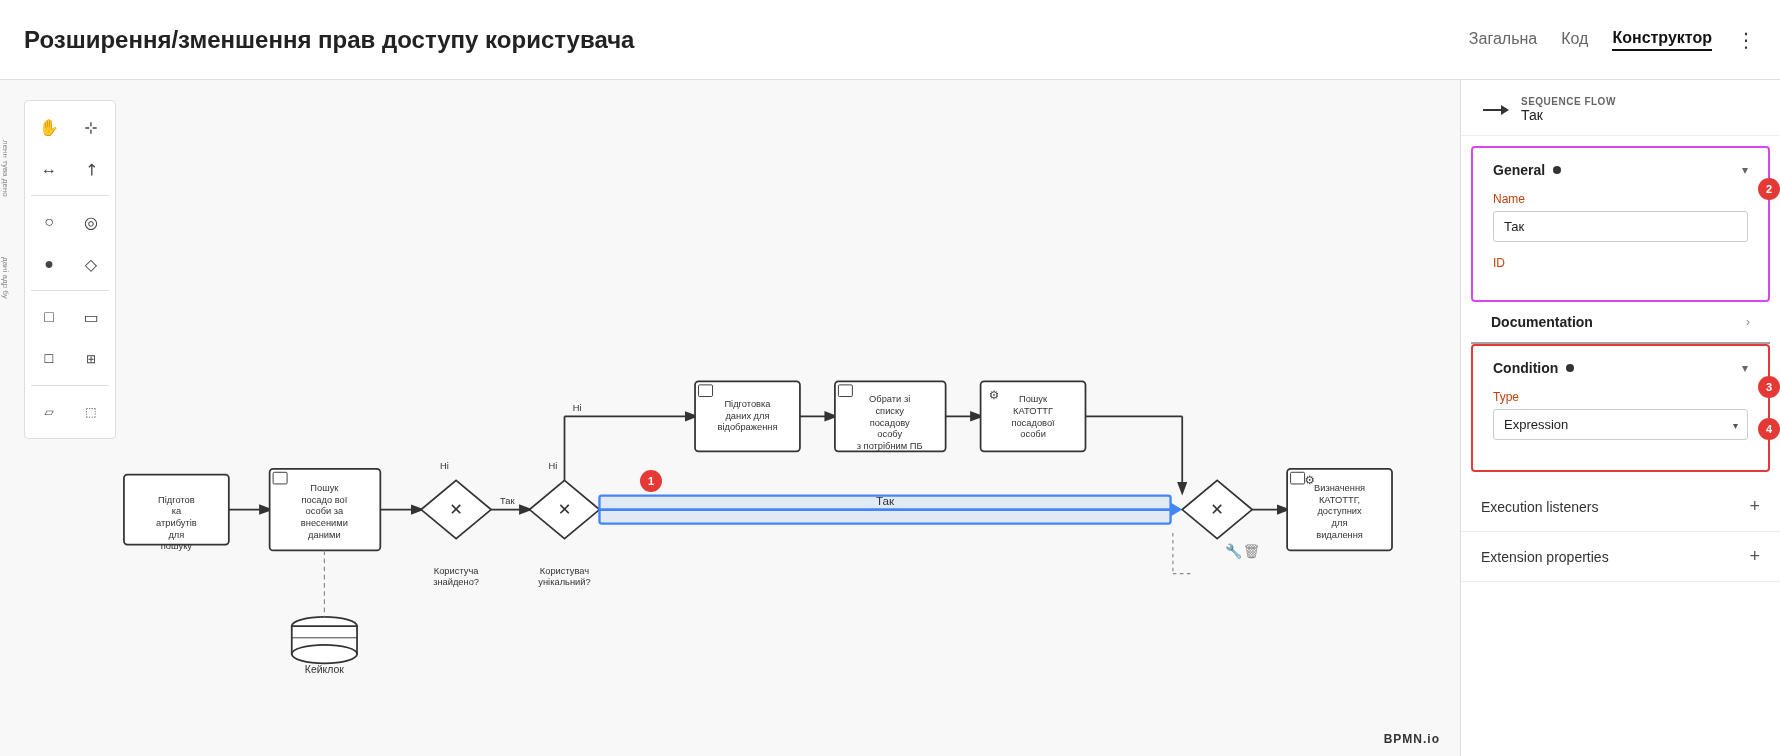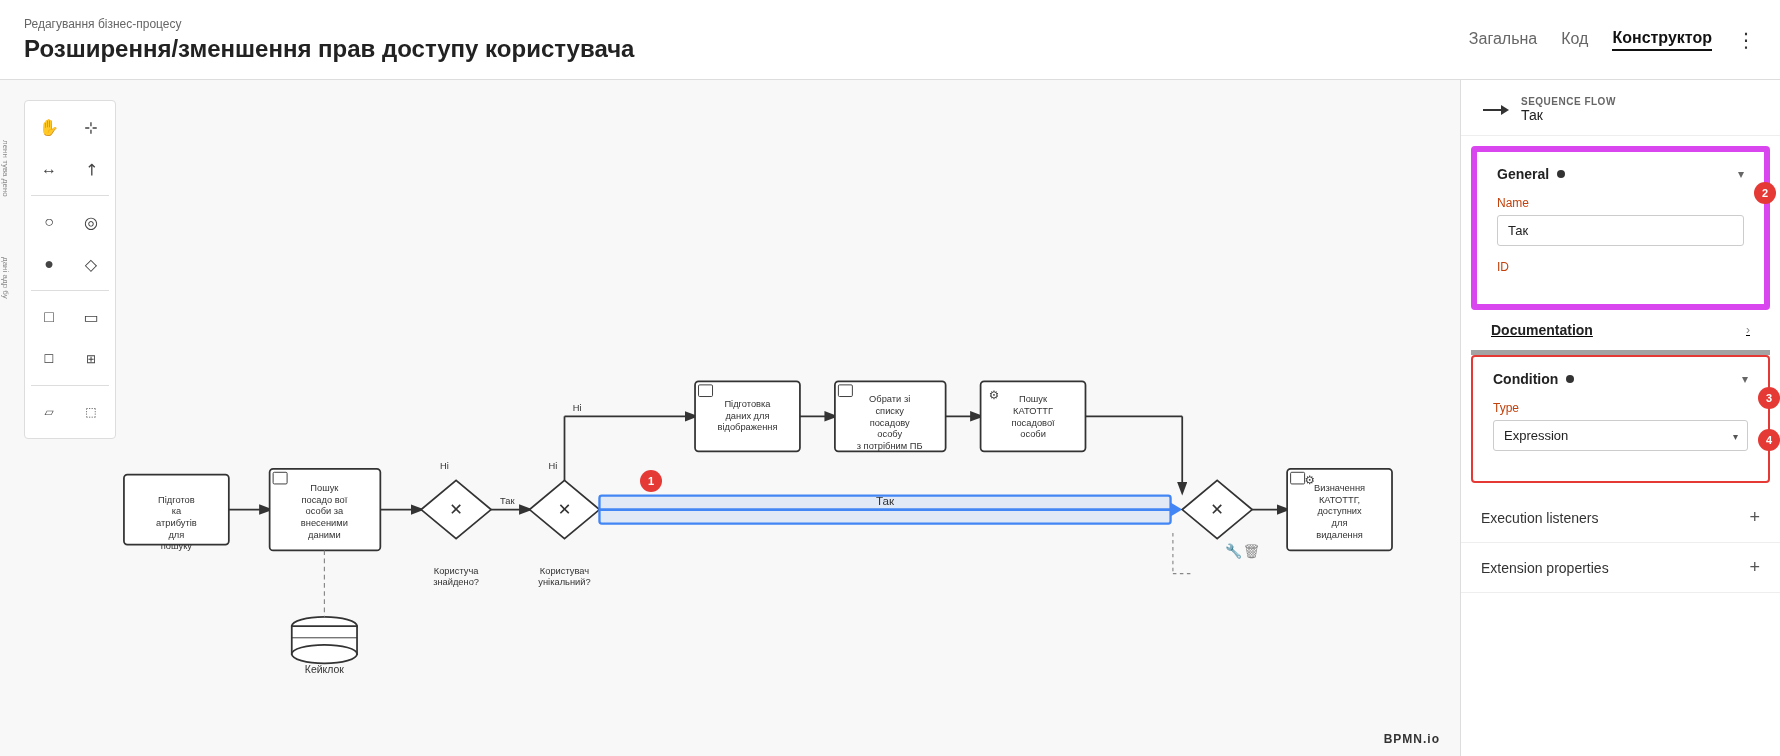--- a/index.html
+++ b/index.html
@@ -275,21 +275,20 @@
       width: 30px;
       text-align: center;
       line-height: 1.3;
     }
   </style>
 </head>
 <body>
 
 <div class="header">
   <div class="header-left">
-    <div class="header-subtitle">Редагування бізнес-процесу</div>
     <div class="header-title">Розширення/зменшення прав доступу користувача</div>
   </div>
   <div class="header-right">
     <div class="header-nav-item">Загальна</div>
     <div class="header-nav-item">Код</div>
     <div class="header-nav-item active">Конструктор</div>
     <div class="header-more">⋮</div>
   </div>
 </div>
 
@@ -469,42 +468,42 @@
           <line x1="2" y1="10" x2="22" y2="10" stroke="#333" stroke-width="2"></line>
           <polygon points="20,5 28,10 20,15" fill="#333"></polygon>
         </svg>
       </div>
       <div class="sf-header-text">
         <div class="sf-type">SEQUENCE FLOW</div>
         <div class="sf-name">Так</div>
       </div>
     </div>
 
-    <div class="panel-section" style="border: 6px solid #d946ef; margin: 10px 10px 0; border-radius: 4px; position: relative;">
+    <div class="panel-section" style="border: 2px solid #d946ef; margin: 10px 10px 0; border-radius: 4px; position: relative;">
       <div class="panel-section-header">
         <div class="panel-section-header-left">
           <span class="panel-section-label">General</span>
           <span class="panel-dot"></span>
         </div>
         <span class="panel-chevron">▾</span>
       </div>
       <div class="panel-section-body">
         <div class="form-field">
           <label class="form-label">Name</label>
           <input class="form-input" type="text" value="Так" style="">
         </div>
         <div class="form-field">
           <label class="form-label">ID</label>
         </div>
       </div>
 
       <div class="badge" style="position:absolute; right:-12px; top: 30px;">2</div>
     </div>
 
-    <div style="display:flex; align-items:center; justify-content:space-between; padding: 12px 20px; border-bottom: 5px solid #a3a3a3; margin: 0 10px; text-decoration: underline;">
+    <div style="display:flex; align-items:center; justify-content:space-between; padding: 12px 20px; border-bottom: 2px solid #a3a3a3; margin: 0 10px;">
       <span class="panel-section-label">Documentation</span>
       <span style="font-size:12px; color:#888;">›</span>
     </div>
 
     <div style="border: 2px solid #e53935; margin: 0 10px 10px; border-radius: 4px; position: relative;">
       <div class="panel-section-header">
         <div class="panel-section-header-left">
           <span class="panel-section-label">Condition</span>
           <span class="panel-dot"></span>
         </div>

